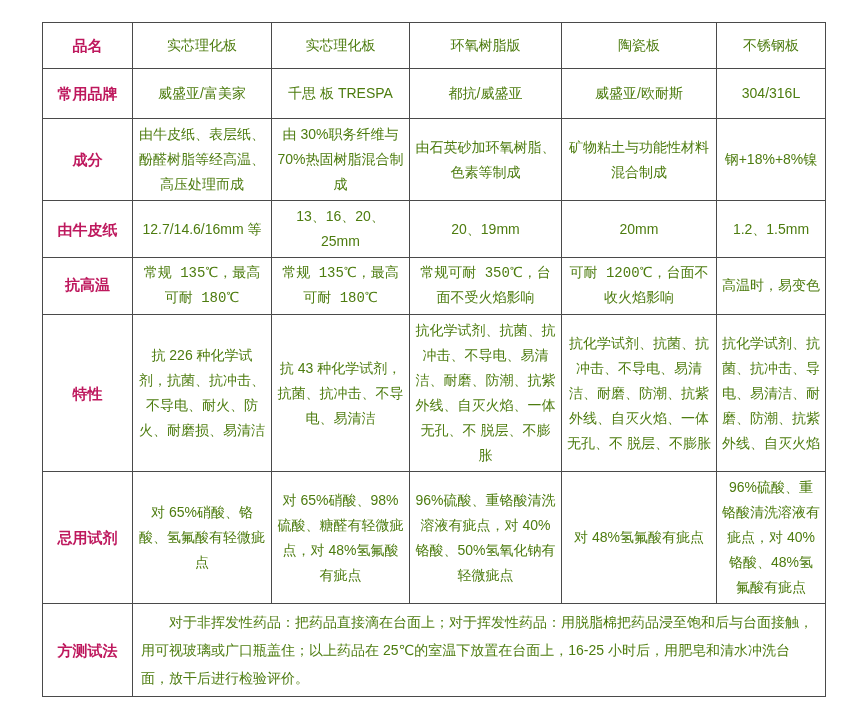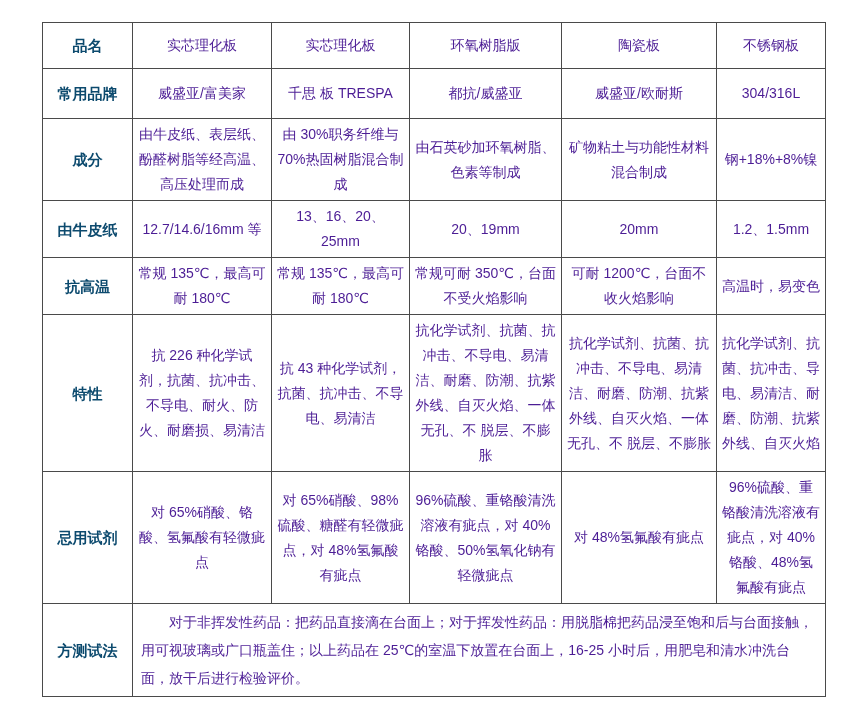--- a/index.html
+++ b/index.html
@@ -20,33 +20,33 @@
   table.cmp {
     position: absolute;
     left: 42px;
     top: 22px;
     border-collapse: collapse;
     table-layout: fixed;
     width: 783px;
   }
   table.cmp th, table.cmp td {
     border: 1px solid #4a4a4a;
-    color: #4c1d95;
+    color: #4d7c0f;
     font-size: 14px;
     line-height: 25px;
     text-align: center;
     vertical-align: middle;
     padding: 3px 5px;
     overflow-wrap: break-word;
     box-sizing: border-box;
   }
   table.cmp th {
     font-weight: bold;
     font-size: 15px;
-    color: #0c4a6e;
+    color: #be185d;
     padding: 3px 12px;
   }
   table.cmp td.method-cell {
     text-align: left;
     text-indent: 2em;
     line-height: 28px;
     padding: 4px 8px;
   }
 </style>
 </head>
@@ -88,21 +88,21 @@
           <td>钢+18%+8%镍</td>
         </tr>
         <tr style="height: 48px;">
           <th>由牛皮纸</th>
           <td>12.7/14.6/16mm 等</td>
           <td>13、16、20、25mm</td>
           <td>20、19mm</td>
           <td>20mm</td>
           <td>1.2、1.5mm</td>
         </tr>
-        <tr style="height: 49px;">
+        <tr style="height: 49px; font-family: Liberation Mono, monospace;">
           <th>抗高温</th>
           <td>常规 135℃，最高可耐 180℃</td>
           <td>常规 135℃，最高可耐 180℃</td>
           <td>常规可耐 350℃，台面不受火焰影响</td>
           <td>可耐 1200℃，台面不收火焰影响</td>
           <td>高温时，易变色</td>
         </tr>
         <tr style="height: 118px;">
           <th>特性</th>
           <td>抗 226 种化学试剂，抗菌、抗冲击、不导电、耐火、防火、耐磨损、易清洁</td>

